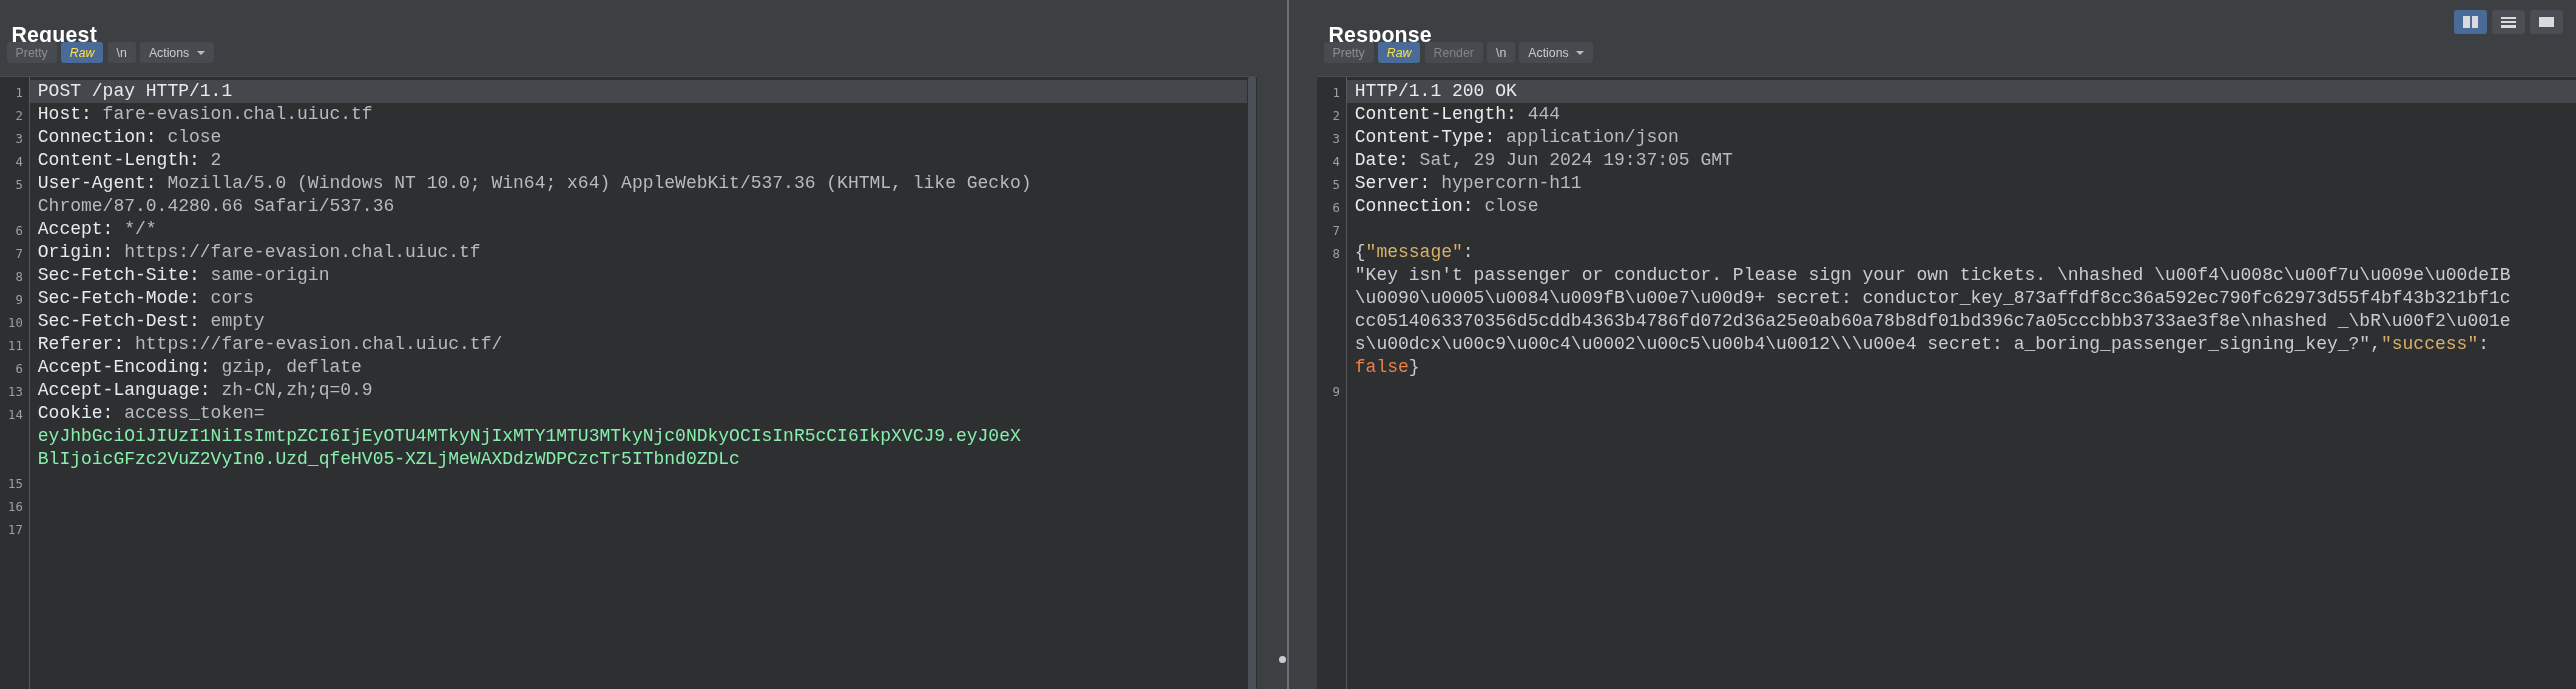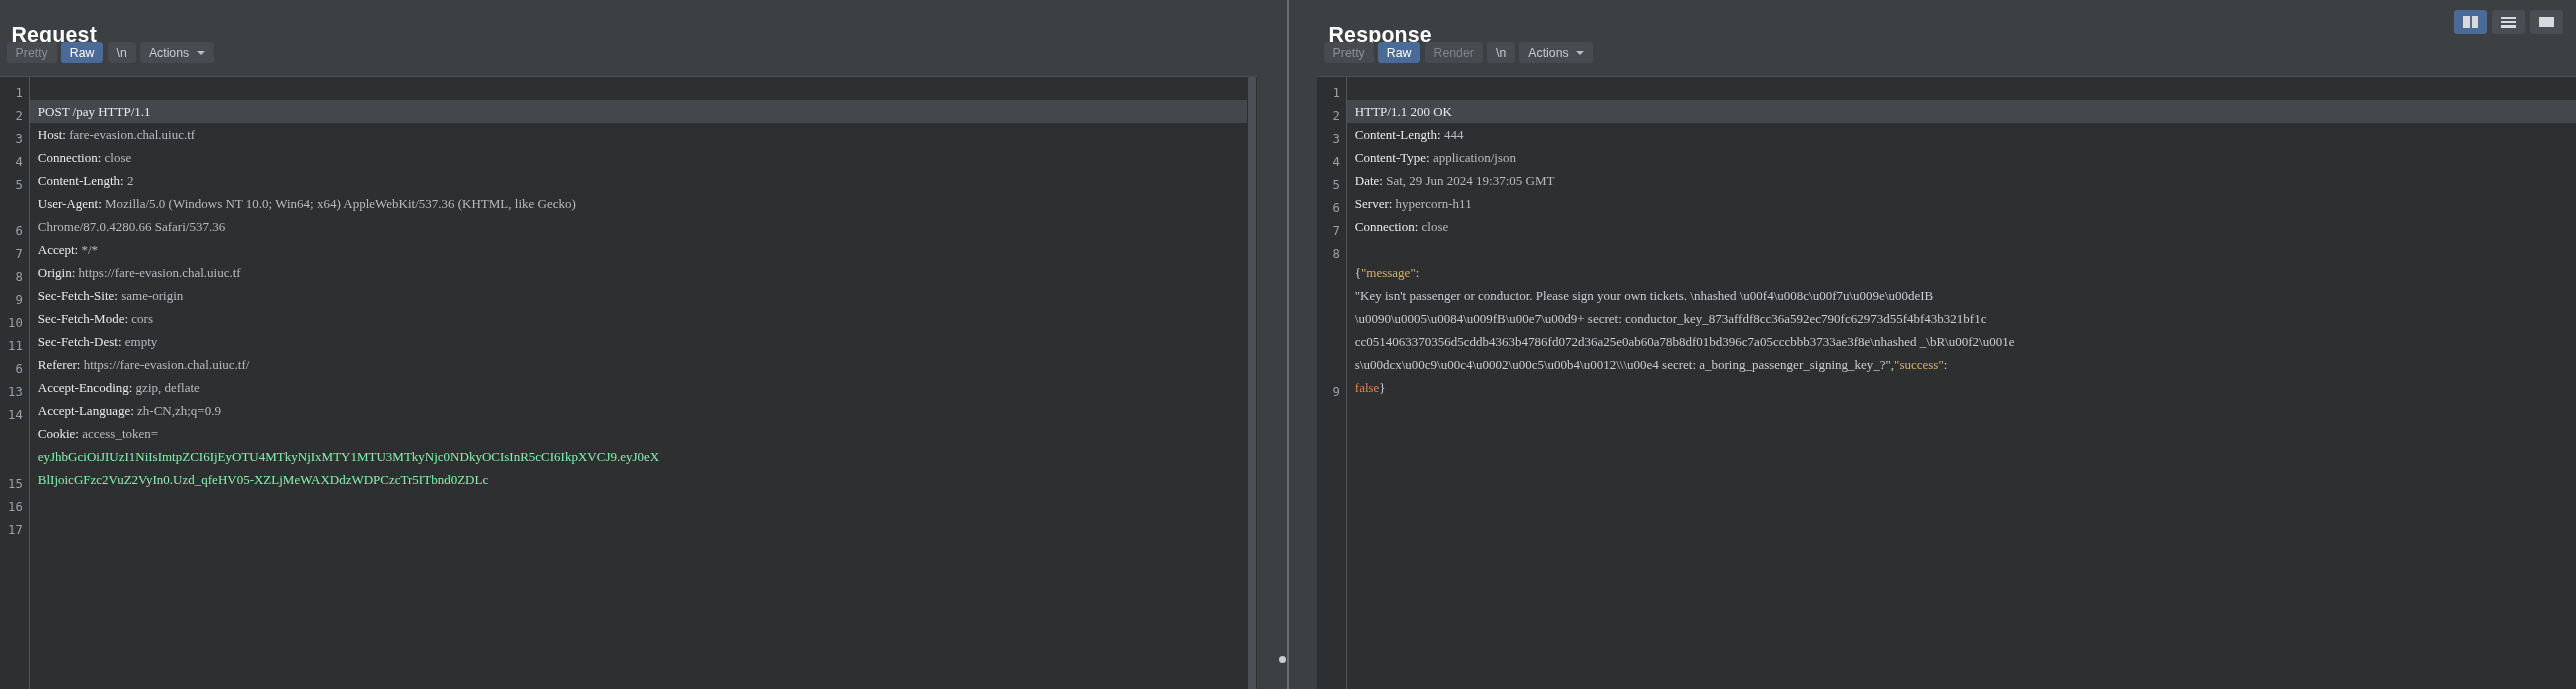--- a/index.html
+++ b/index.html
@@ -47,21 +47,21 @@
     position: absolute; left: 6.6px; top: 42px;
     display: flex; align-items: center; gap: 4.1px;
   }
   .tb {
     height: 21.3px; padding: 0 9px; border-radius: 3.3px;
     display: flex; align-items: center; gap: 6.6px;
     font-size: 12.3px; color: #c8cbd0; background: #474b50;
     cursor: pointer; white-space: nowrap;
   }
   .tb.muted { color: #8b8f95; }
-  .tb.active { background: #4a6a97; color: #ffffff; }
+  .tb.active { background: #4a6a97; color: #fde047; font-style: italic; }
   .tb.disabled { color: #80848a; cursor: default; }
   .caret {
     width: 0; height: 0; border-left: 4.1px solid transparent;
     border-right: 4.1px solid transparent; border-top: 4.1px solid #b9bcc1;
     margin-left: 0.8px;
   }
 
   
   .editor {
     position: relative; flex: 1 1 auto; margin: 0 0 0 0;
@@ -75,23 +75,23 @@
     padding-top: 4.9px;
     text-align: right;
     font-family: "DejaVu Sans Mono", "Liberation Mono", monospace;
     font-size: 12.3px; line-height: 23px; color: #9aa0a6;
     user-select: none;
   }
   .gutter div { padding-right: 5.7px; height: 23px; }
   .gutter div.blankrow { color: transparent; }
 
   .code {
-    flex: 1 1 auto; padding-top: 23px; overflow: hidden;
-    font-family: Liberation Serif, serif;
-    font-size: 13px; line-height: 23px;
+    flex: 1 1 auto; padding-top: 3px; overflow: hidden;
+    font-family: Liberation Mono, monospace;
+    font-size: 18px; line-height: 23px;
     color: #c9ccd1; white-space: pre;
   }
   .code .ln { height: 23px; padding-left: 8.2px; }
   .code .ln.sel { background: #44484d; }
   .k   { color: #e8eaed; }
   .v   { color: #b7bbc0; }
   .tok { color: #86efac; }      
   .jkey   { color: #d9b067; }   
   .jbrace { color: #c9ccd1; }
   .jstr   { color: #c9ccd1; }

